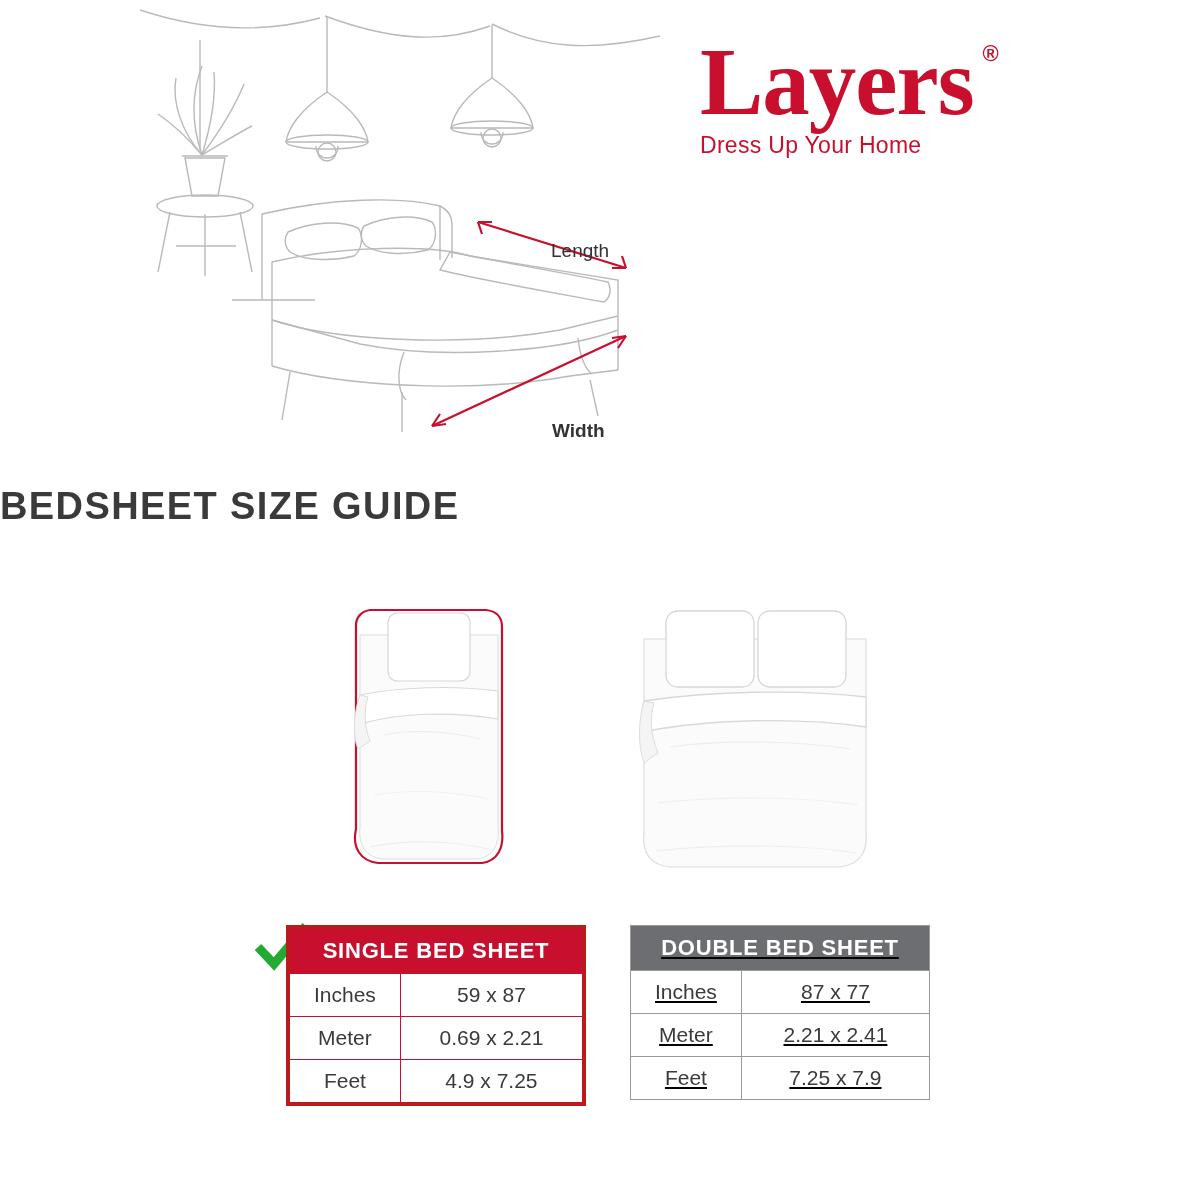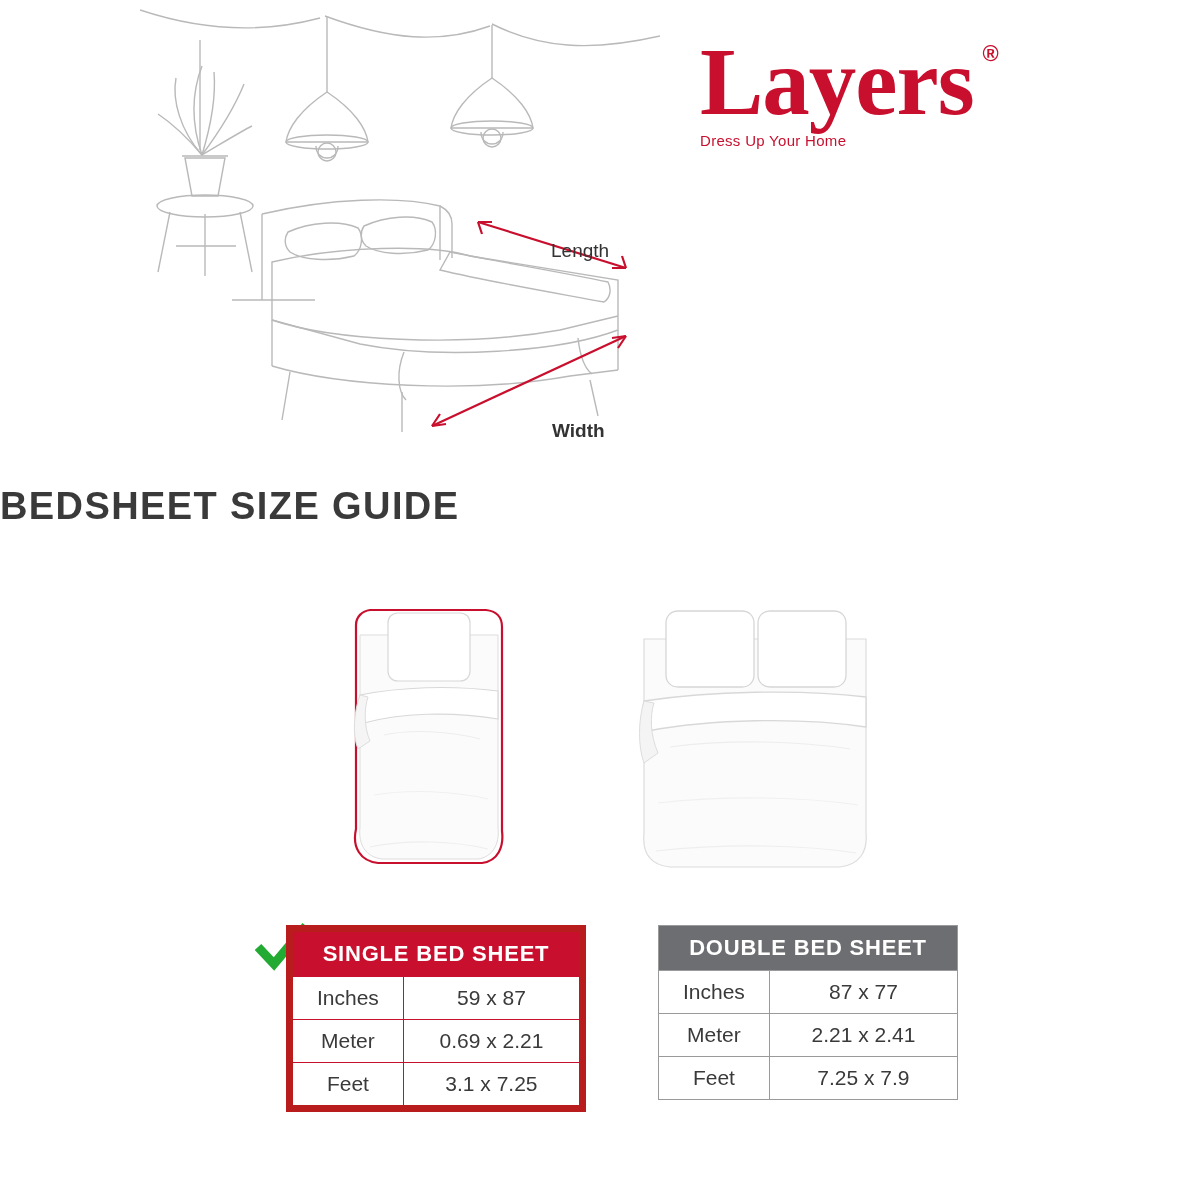--- a/index.html
+++ b/index.html
@@ -45,21 +45,21 @@
   #brand-reg {
     position: absolute;
     right: -24px;
     top: 8px;
     font-size: 22px;
     font-family: "Liberation Sans", sans-serif;
     color: #c8102e;
   }
   #brand-tagline {
     font-family: "Liberation Sans", sans-serif;
-    font-size: 15px;
+    font-size: 23px;
     color: #c8102e;
     letter-spacing: 0.3px;
     margin-top: 2px;
   }
 
   
   #guide-title {
     position: absolute;
     left: 0; top: 485px;
     width: 1200px;
@@ -75,21 +75,21 @@
   #double-bed-figure { left: 630px; top: 595px; width: 250px; height: 290px; }
 
   
   .size-table {
     position: absolute;
     width: 300px;
     border-collapse: collapse;
     font-size: 21px;
   }
   #single-table { left: 286px; top: 925px; }
-  #double-table { left: 658px; top: 925px; }
+  #double-table { left: 630px; top: 925px; text-decoration: underline; }
 
   .size-table th {
     color: #ffffff;
     font-size: 22px;
     font-weight: 700;
     letter-spacing: 0.8px;
     padding: 9px 0;
     text-align: center;
   }
   #single-table th { background: #c8102e; }
@@ -97,21 +97,21 @@
 
   .size-table td {
     padding: 9px 24px;
     text-align: center;
     color: #3a3a3a;
     font-size: 21px;
   }
   .size-table td.label-cell { width: 108px; }
 
   #single-table td { border: 1px solid #c8102e; }
-  #single-table { border: 7px solid #b91c1c; }
+  #single-table { border: 4px solid #b91c1c; }
   #double-table td { border: 1px solid #9a9a9a; }
   #double-table { border: 1px solid #9a9a9a; }
 
   
   #single-check {
     position: absolute;
     left: 252px; top: 920px;
     width: 60px; height: 55px;
   }
 
@@ -272,21 +272,21 @@
     <tr>
       <td class="label-cell">Inches</td>
       <td>59 x 87</td>
     </tr>
     <tr>
       <td class="label-cell">Meter</td>
       <td>0.69 x 2.21</td>
     </tr>
     <tr>
       <td class="label-cell">Feet</td>
-      <td>3.1 x 7.25</td>
+      <td>4.9 x 7.25</td>
     </tr>
   </tbody>
 </table>
 
 <table class="size-table" id="double-table">
   <thead>
     <tr>
       <th colspan="2">DOUBLE BED SHEET</th>
     </tr>
   </thead>

